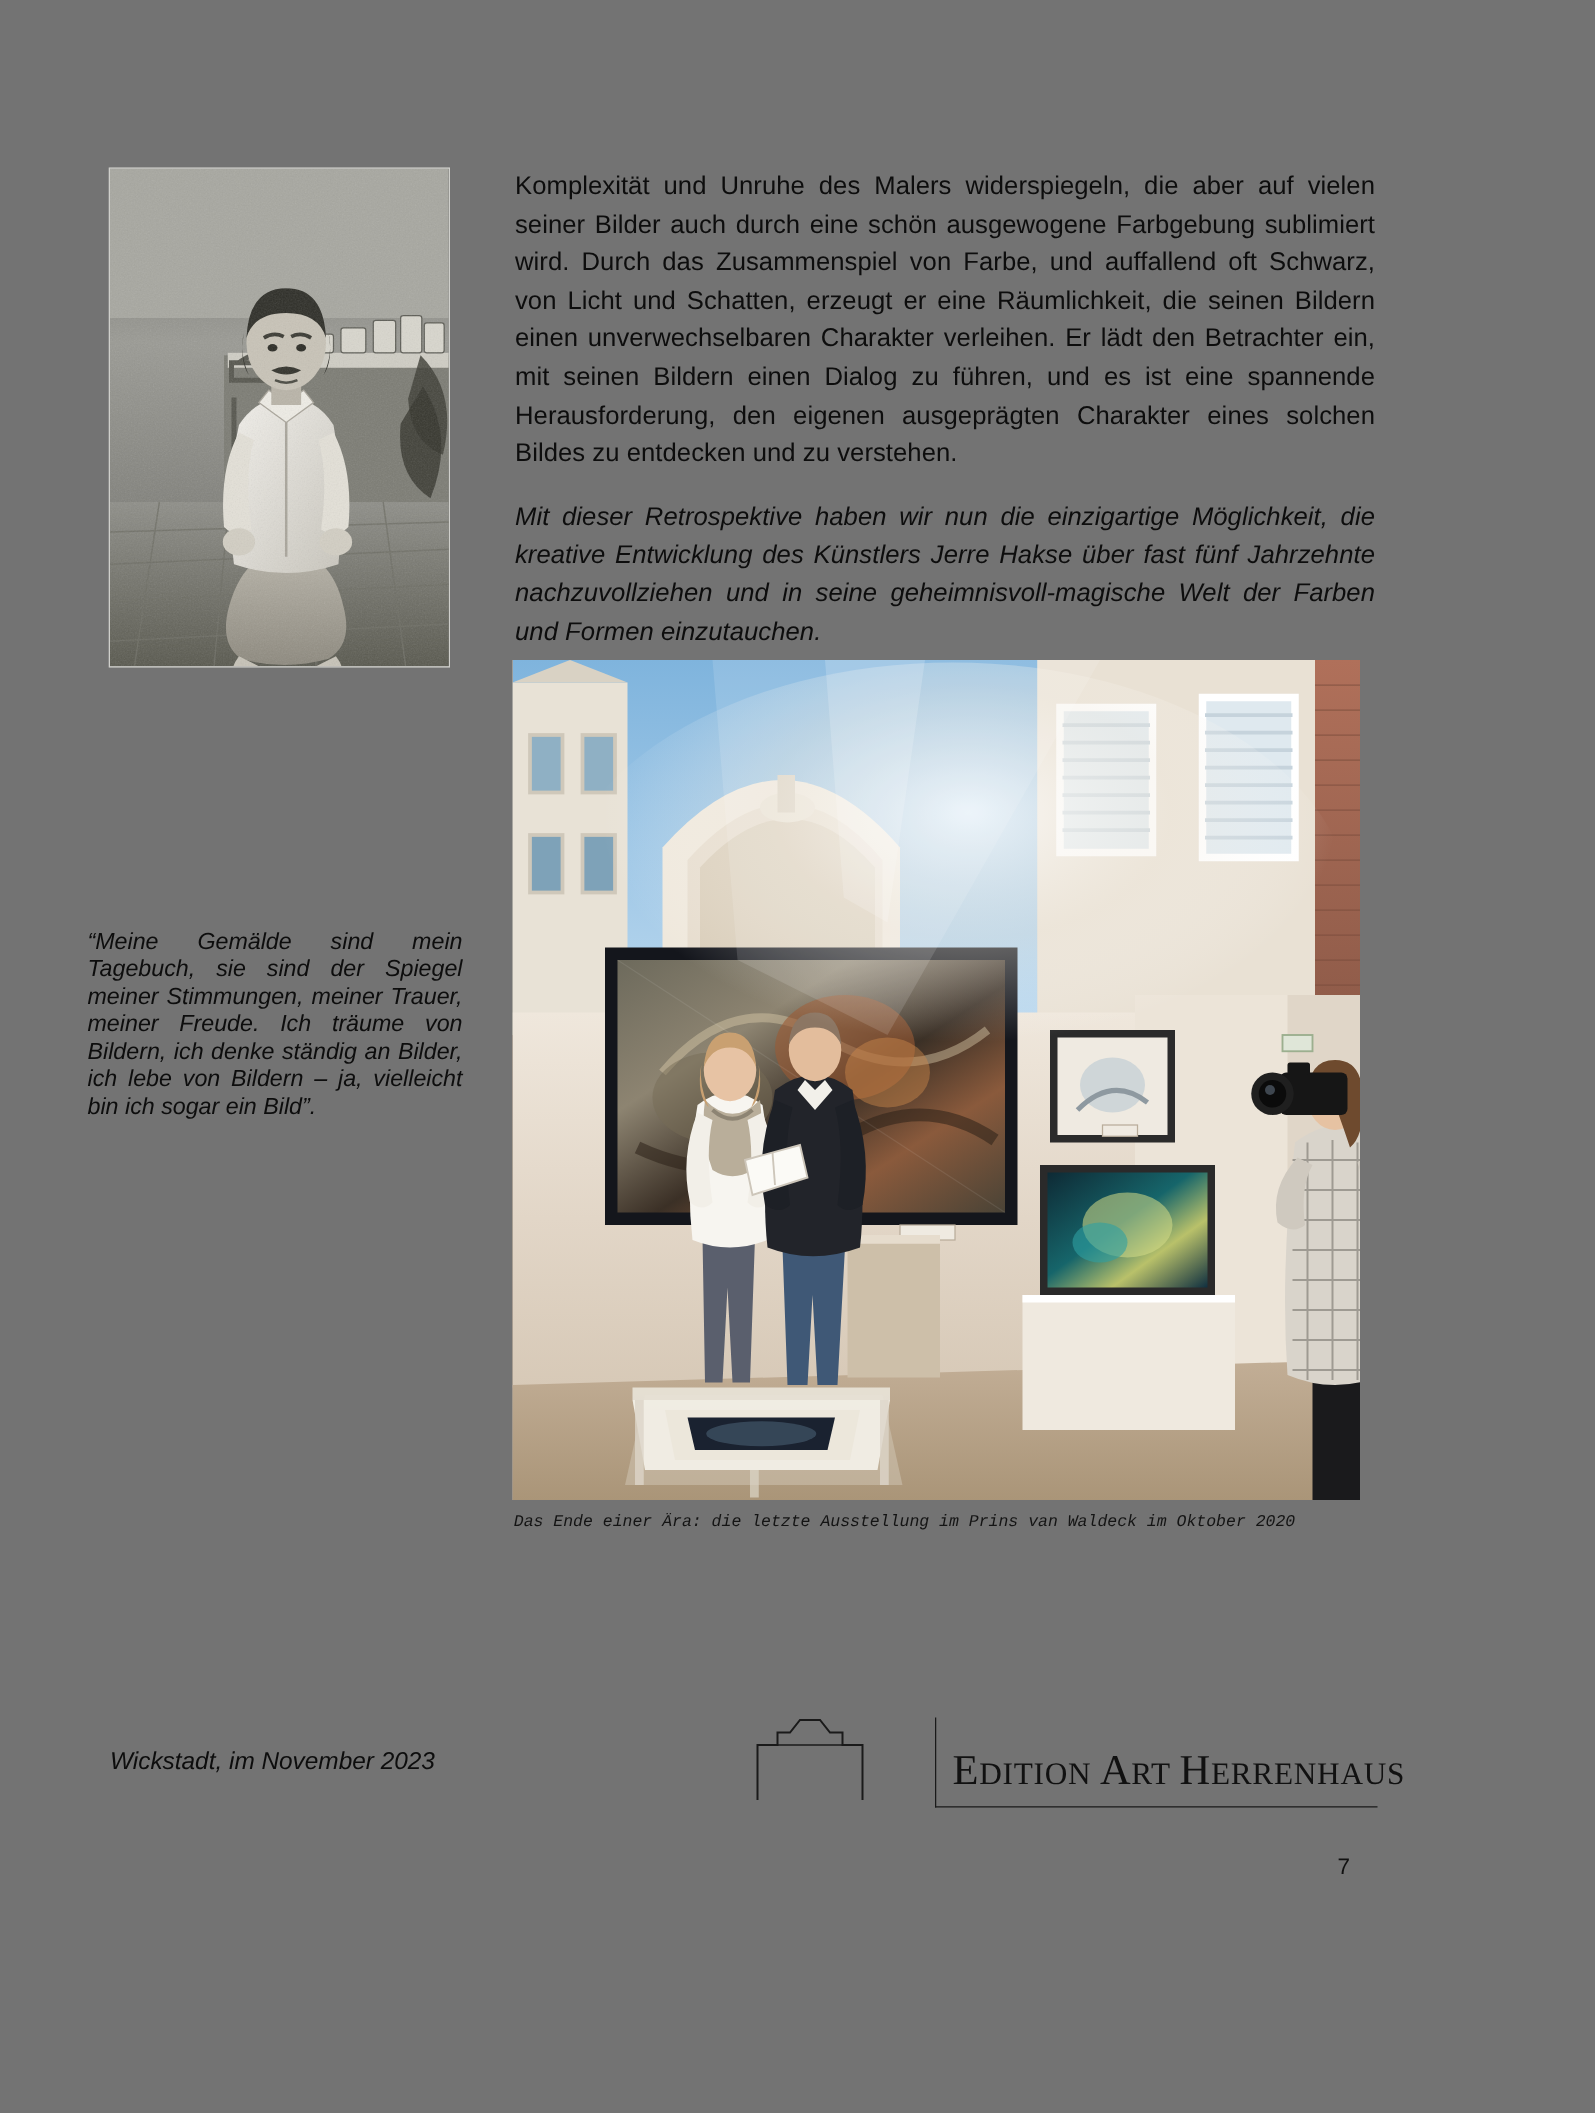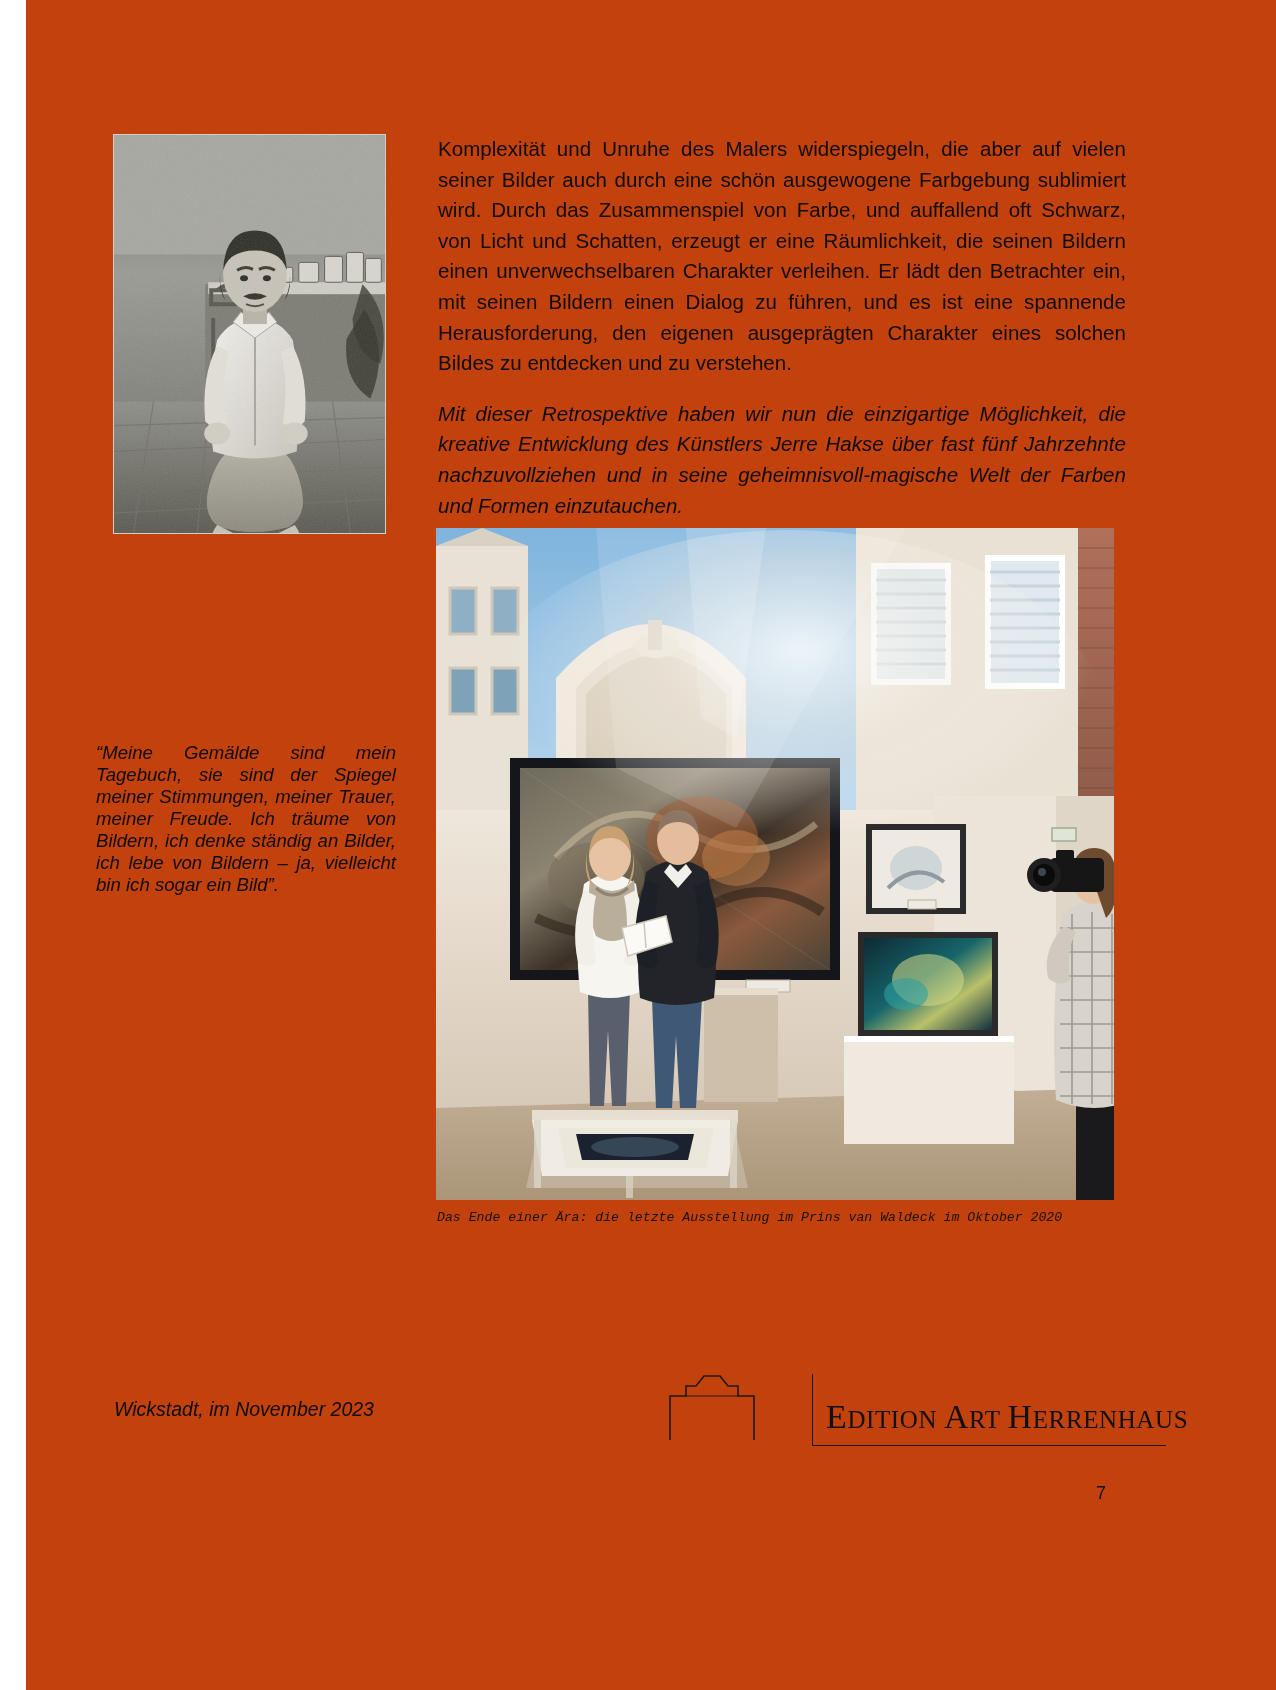--- a/index.html
+++ b/index.html
@@ -12,22 +12,21 @@
     height: 1690px;
     position: relative;
     font-family: "Liberation Sans", sans-serif;
     color: #000000;
     overflow: hidden;
   }
 
   .page {
     position: absolute;
     inset: 0;
-    background: #c2410c;
-    margin-left: 26px;
+    background: #737373;
   }
 
   
   .portrait {
     position: absolute;
     left: 87px;
     top: 134px;
     width: 273px;
     height: 400px;
     overflow: hidden;
@@ -100,21 +99,21 @@
     top: 1398px;
     font-size: 19.5px;
     font-style: italic;
     color: #0d0d0d;
     white-space: nowrap;
     text-align: right;
   }
 
   .logo {
     position: absolute;
-    left: 640px;
+    left: 602px;
     top: 1370px;
     width: 500px;
     height: 80px;
     text-decoration: underline;
   }
   .logo-mark {
     position: absolute;
     left: 0;
     top: 0;
     width: 132px;

